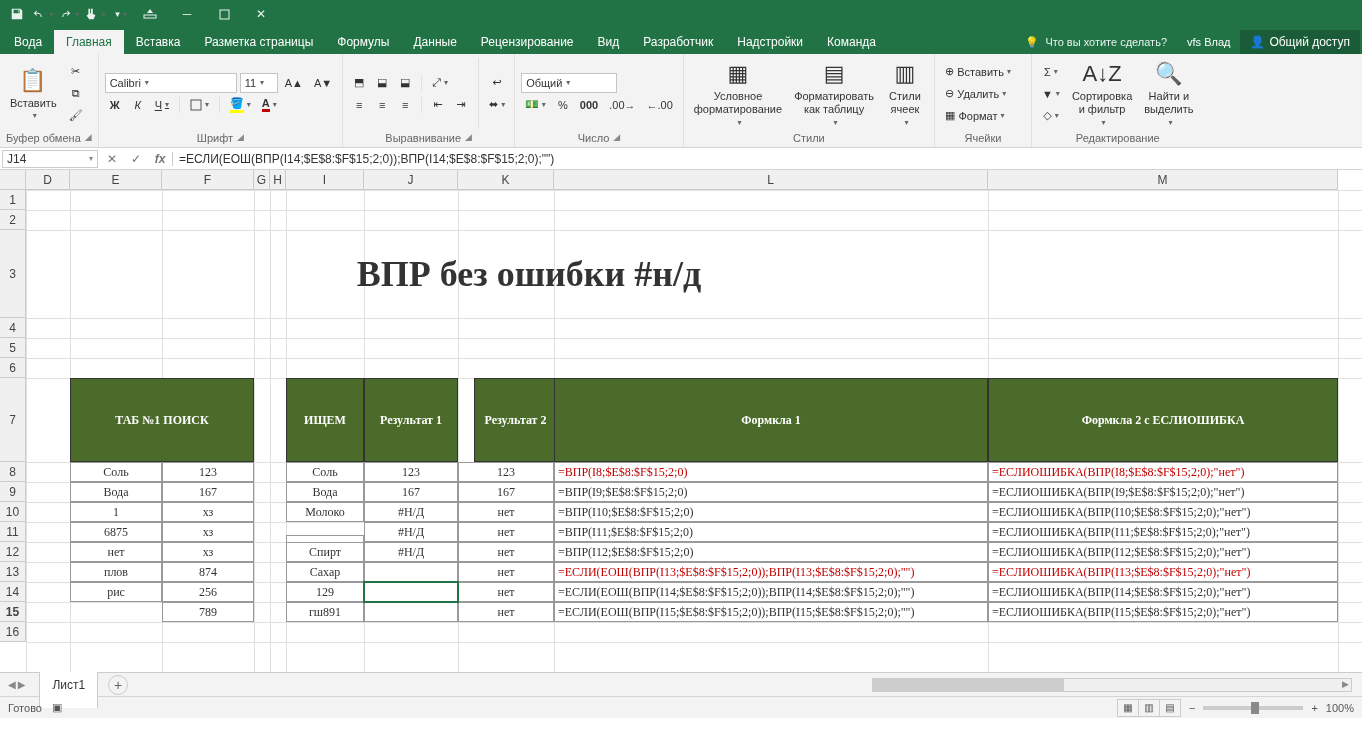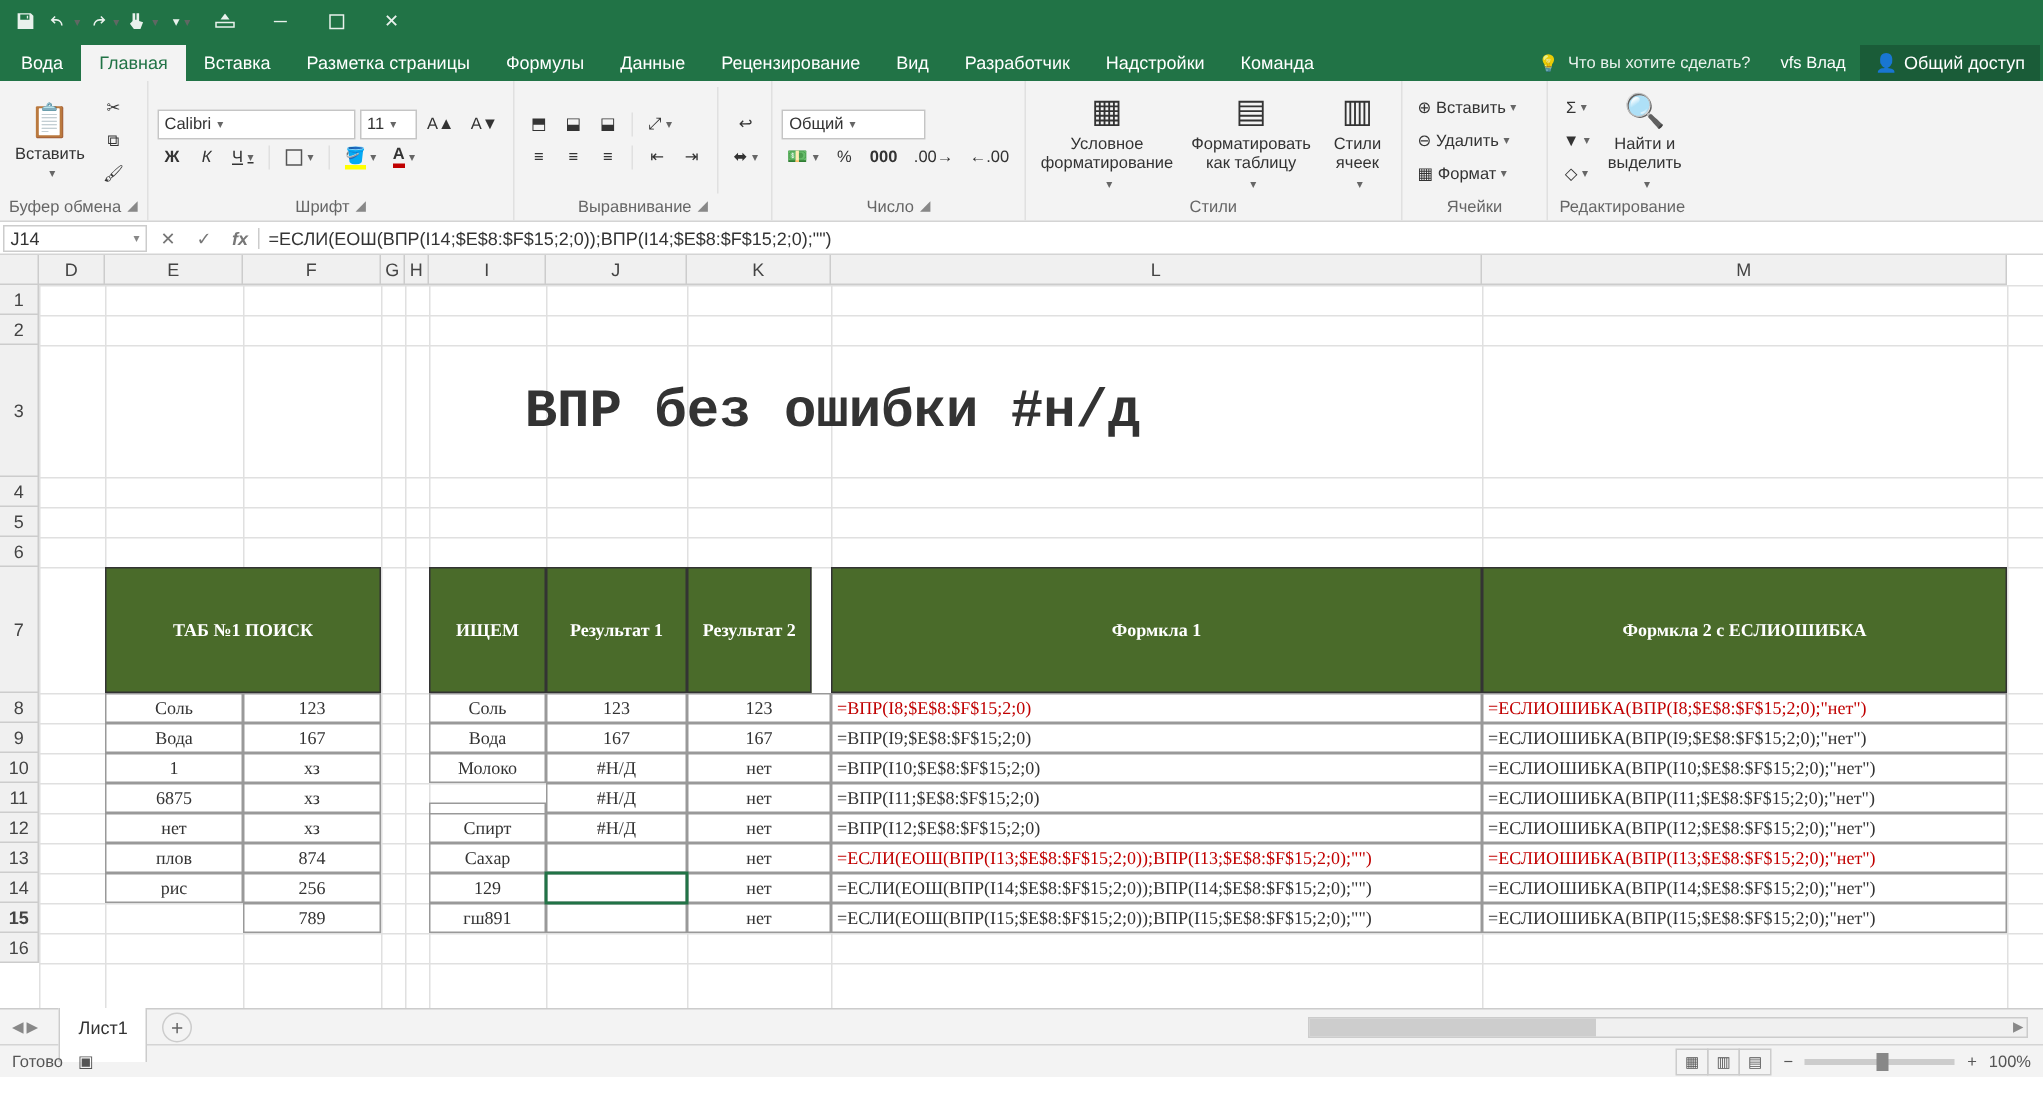--- a/index.html
+++ b/index.html
@@ -44,21 +44,21 @@
 .ch { background:#f0f0f0; border-right:1px solid #ccc; border-bottom:1px solid #ccc; text-align:center; font-size:12px; color:#444; line-height:20px; }
 .row-headers { position:absolute; left:0; top:20px; width:26px; }
 .rh { background:#f0f0f0; border-right:1px solid #ccc; border-bottom:1px solid #ccc; text-align:center; font-size:12px; color:#444; }
 .cells { position:absolute; left:26px; top:20px; }
 .cell { position:absolute; font-size:12px; padding:1px 3px; white-space:nowrap; overflow:hidden; display:flex; align-items:center; font-family:"Times New Roman",serif; }
 .cell.center { justify-content:center; text-align:center; }
 .cell.left { justify-content:flex-start; }
 .olive { background:#4a6b2a; color:#fff; font-weight:bold; border:1px solid #333; }
 .tcell { border:1px solid #999; background:#fff; }
 .red { color:#c00000; }
-.bigtitle { font-family:Liberation Mono, monospace; font-weight:bold; font-size:36px;margin-left:26px; }
+.bigtitle { font-family:Liberation Serif, serif; font-weight:bold; font-size:36px; }
 .active-cell { outline:2px solid #217346; outline-offset:-1px; z-index:5; }
 .tabs-area { display:flex; align-items:center; border-top:1px solid #ccc; height:24px; background:#f3f3f3; }
 .tabs-nav { display:flex; gap:2px; padding:0 8px; color:#888; font-size:10px; }
 .sheet-tab { background:#fff; border:1px solid #ccc; border-bottom:none; padding:16px 12px; font-size:12px; margin-left:6px; }
 .addsheet { width:20px; height:20px; border:1px solid #ccc; border-radius:50%; display:flex; align-items:center; justify-content:center; margin-left:10px; font-size:14px; color:#666; cursor:pointer; }
 .hscroll { flex:1; margin:0 10px; height:14px; border:1px solid #ccc; position:relative; background:#f0f0f0; }
 .hscroll .thumb { position:absolute; left:0; width:40%; height:100%; background:#cdcdcd; }
 .statusbar { display:flex; align-items:center; height:22px; background:#f3f3f3; border-top:1px solid #d4d4d4; padding:0 8px; font-size:11px; color:#555; }
 .statusbar .right { margin-left:auto; display:flex; align-items:center; gap:8px; }
 .viewbtns { display:flex; }
@@ -296,20 +296,25 @@
       </div>
   </div>
 
   <div class="rgroup" style="border-right:none">
     <div class="rgroup-body">
       <div class="stack">
         <div class="smallbtn dd">Σ</div>
         <div class="smallbtn dd">▼</div>
         <div class="smallbtn dd">◇</div>
       </div>
+      <div class="vbtn dd">
+          <span class="ic">A↓Z</span>
+          <span class="lbl" style="white-space:pre-line">Сортировка
+и фильтр</span>
+        </div>
       <div class="vbtn dd">
           <span class="ic">🔍</span>
           <span class="lbl" style="white-space:pre-line">Найти и
 выделить</span>
         </div>
     </div>
     <div class="rgroup-label">
         <span>Редактирование</span>
       </div>
   </div>
@@ -388,21 +393,21 @@
       <div style="position:absolute;top:392px;left:0;right:0;height:1px;background:#e0e0e0"></div>
       <div style="position:absolute;top:412px;left:0;right:0;height:1px;background:#e0e0e0"></div>
       <div style="position:absolute;top:432px;left:0;right:0;height:1px;background:#e0e0e0"></div>
       <div style="position:absolute;top:452px;left:0;right:0;height:1px;background:#e0e0e0"></div>
     </div>
     <div class="cells" id="cells">
       <div class="cell bigtitle center" style="left: 44px; top: 40px; width: 918px; height: 88px;">ВПР без ошибки #н/д</div>
       <div class="cell olive center" style="left: 44px; top: 188px; width: 184px; height: 84px;">ТАБ №1 ПОИСК</div>
       <div class="cell olive center" style="left: 260px; top: 188px; width: 78px; height: 84px;">ИЩЕМ</div>
       <div class="cell olive center" style="left: 338px; top: 188px; width: 94px; height: 84px;">Результат 1</div>
-      <div class="cell olive center" style="left: 432px; top: 188px; width: 83px; height: 84px;">Результат 2</div>
+      <div class="cell olive center" style="left: 448px; top: 188px; width: 83px; height: 84px;">Результат 2</div>
       <div class="cell olive center" style="left: 528px; top: 188px; width: 434px; height: 84px;">Формкла 1</div>
       <div class="cell olive center" style="left: 962px; top: 188px; width: 350px; height: 84px;">Формкла 2  с ЕСЛИОШИБКА</div>
       <div class="cell tcell center" style="left: 44px; top: 272px; width: 92px; height: 20px;">Соль</div>
       <div class="cell tcell center" style="left: 136px; top: 272px; width: 92px; height: 20px;">123</div>
       <div class="cell tcell center" style="left: 44px; top: 292px; width: 92px; height: 20px;">Вода</div>
       <div class="cell tcell center" style="left: 136px; top: 292px; width: 92px; height: 20px;">167</div>
       <div class="cell tcell center" style="left: 44px; top: 312px; width: 92px; height: 20px;">1</div>
       <div class="cell tcell center" style="left: 136px; top: 312px; width: 92px; height: 20px;">хз</div>
       <div class="cell tcell center" style="left: 44px; top: 332px; width: 92px; height: 20px;">6875</div>
       <div class="cell tcell center" style="left: 136px; top: 332px; width: 92px; height: 20px;">хз</div>

